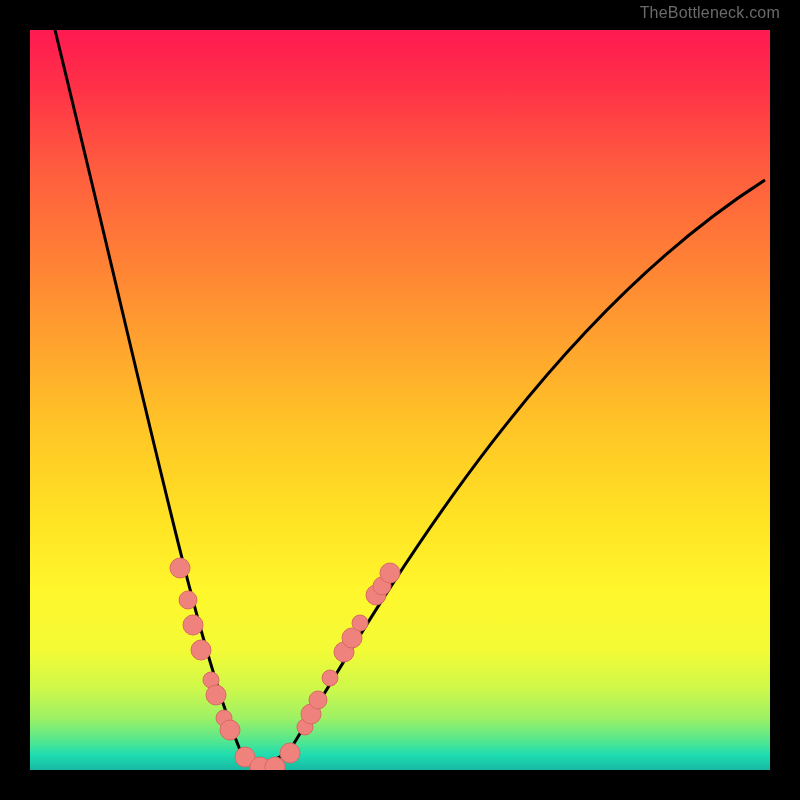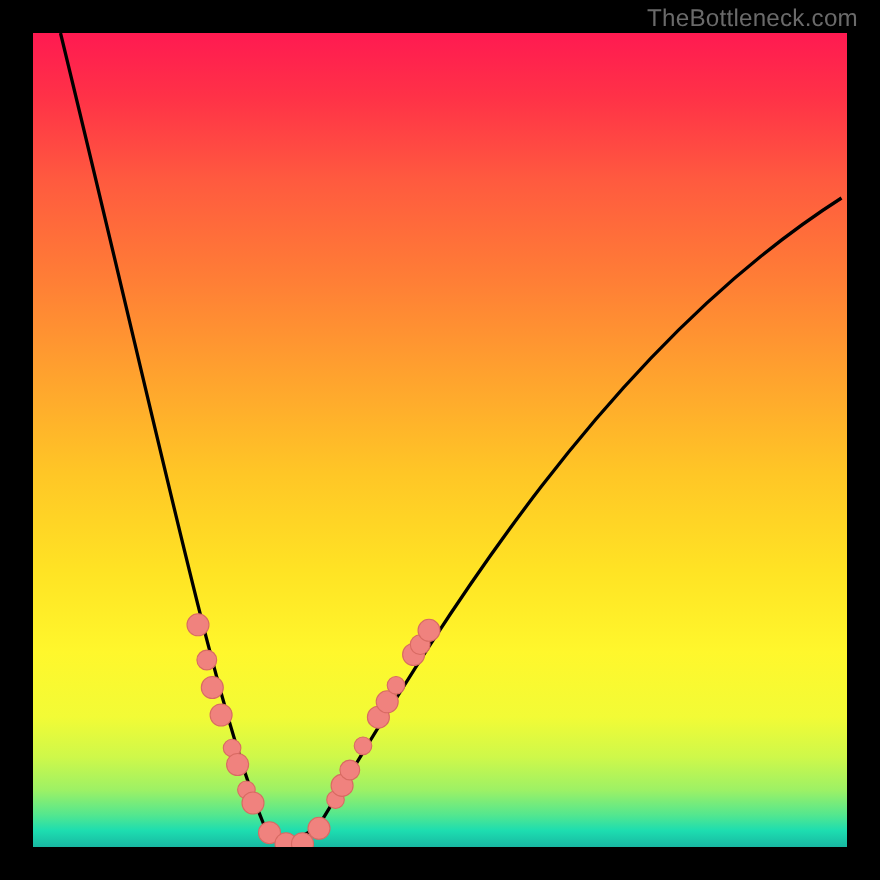--- a/index.html
+++ b/index.html
@@ -33,21 +33,21 @@
       #55e78e 96%,
       #1dddb0 98%,
       #18b8a2 100%
     );
   }
   .watermark {
     position: absolute;
     top: 4px;
     right: 20px;
     color: #6a6a6a;
-    font-size: 22px;
+    font-size: 16px;
     font-weight: 500;
     letter-spacing: 0.2px;
   }
   svg.curve {
     position: absolute;
     left: 0;
     top: 0;
   }
 </style>
 </head>

